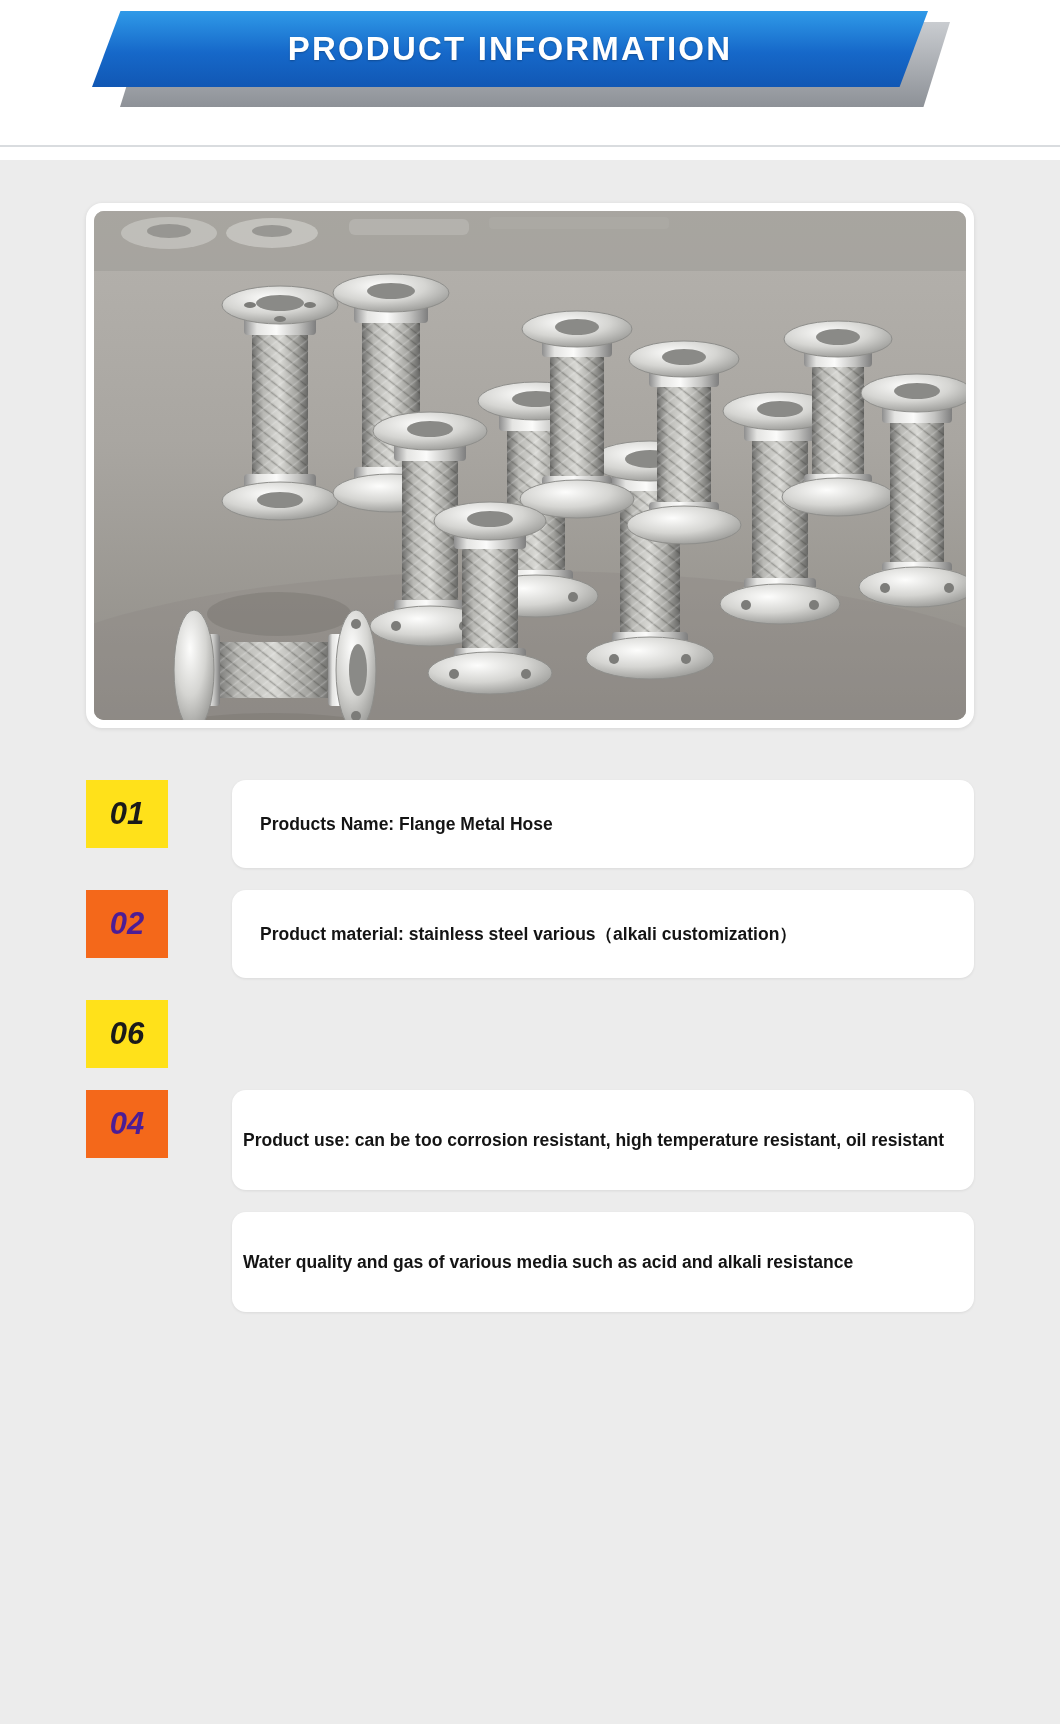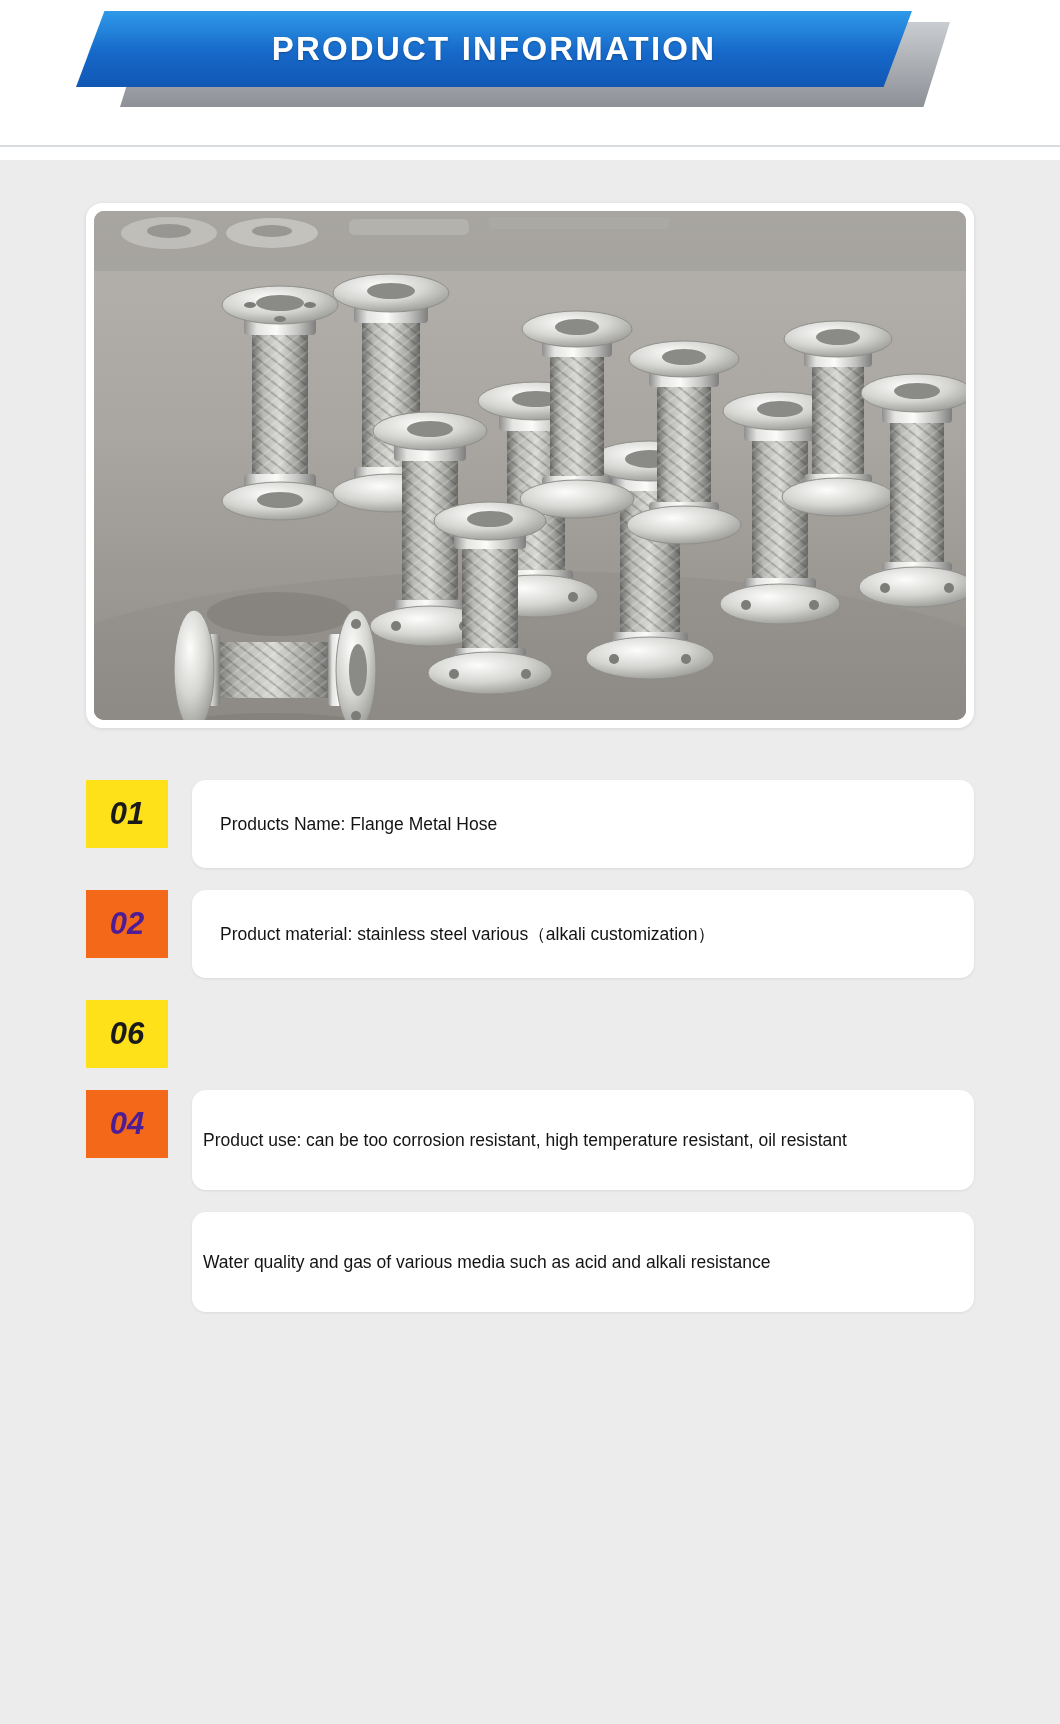--- a/index.html
+++ b/index.html
@@ -28,21 +28,21 @@
     left: 120px;
     width: 830px;
     height: 85px;
     background: linear-gradient(180deg, #c9ccd0 0%, #8d9197 100%);
     clip-path: polygon(3.2% 0, 100% 0, 96.8% 100%, 0 100%);
     filter: blur(0.4px);
   }
   .banner {
     position: absolute;
     top: 11px;
-    left: 76px;
+    left: 92px;
     width: 836px;
     height: 76px;
     background: linear-gradient(180deg, #2f9ae8 0%, #1668c9 55%, #1157b4 100%);
     clip-path: polygon(3.4% 0, 100% 0, 96.6% 100%, 0 100%);
     display: flex;
     align-items: center;
     justify-content: center;
   }
   .banner-title {
     color: #ffffff;
@@ -83,20 +83,21 @@
 
   
   .list {
     width: 888px;
     margin: 52px auto 0 auto;
   }
   .row {
     display: flex;
     align-items: stretch;
     margin-bottom: 22px;
+    gap: 40px;
   }
   .num-box {
     width: 82px;
     min-width: 82px;
     display: flex;
     align-items: center;
     justify-content: center;
     font-size: 31px;
     font-weight: bold;
     font-style: italic;
@@ -115,21 +116,21 @@
     border-radius: 14px;
     box-shadow: 0 1px 3px rgba(0,0,0,0.08);
     display: flex;
     align-items: center;
     padding: 16px 28px;
     box-sizing: border-box;
     min-height: 88px;
   }
   .card-text {
     font-size: 17.5px;
-    font-weight: normal;
+    font-weight: bold;
     color: #141414;
     line-height: 1.42;
   }
   .row-tall .card { min-height: 100px; padding-left: 11px; }
 </style>
 </head>
 <body>
 
 <div class="header-wrap">
   <div class="banner-shadow"></div>

